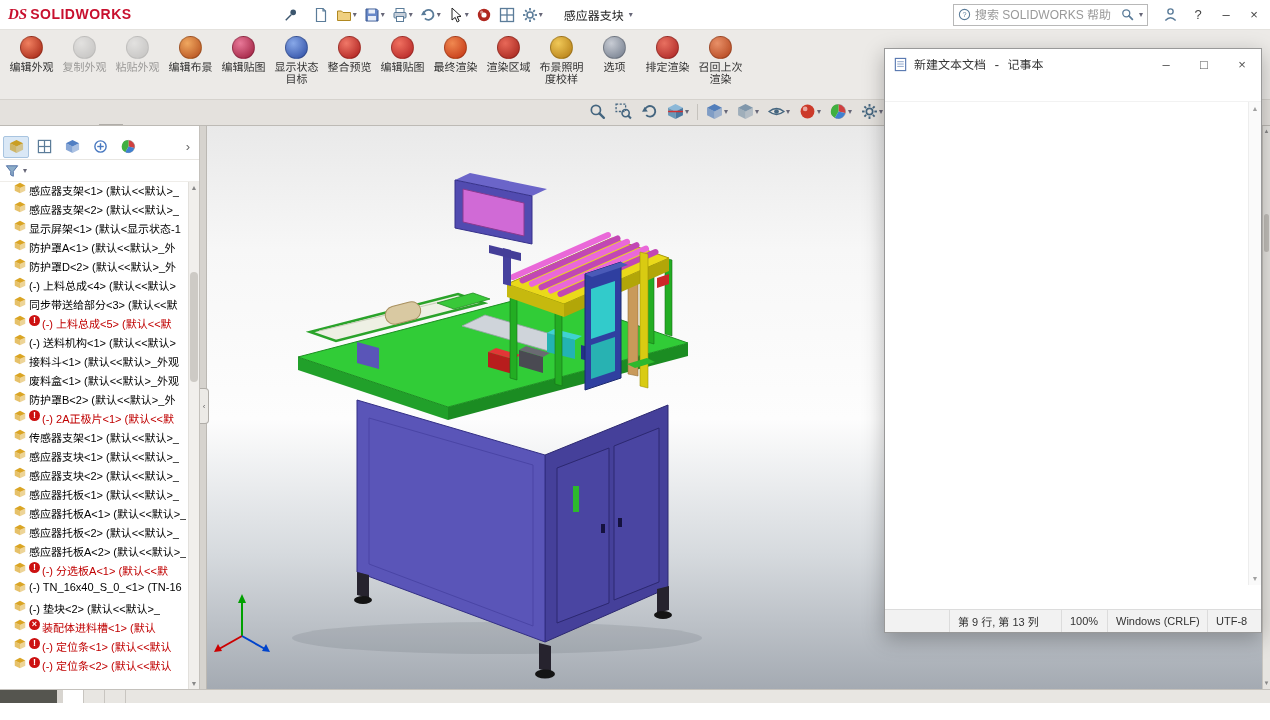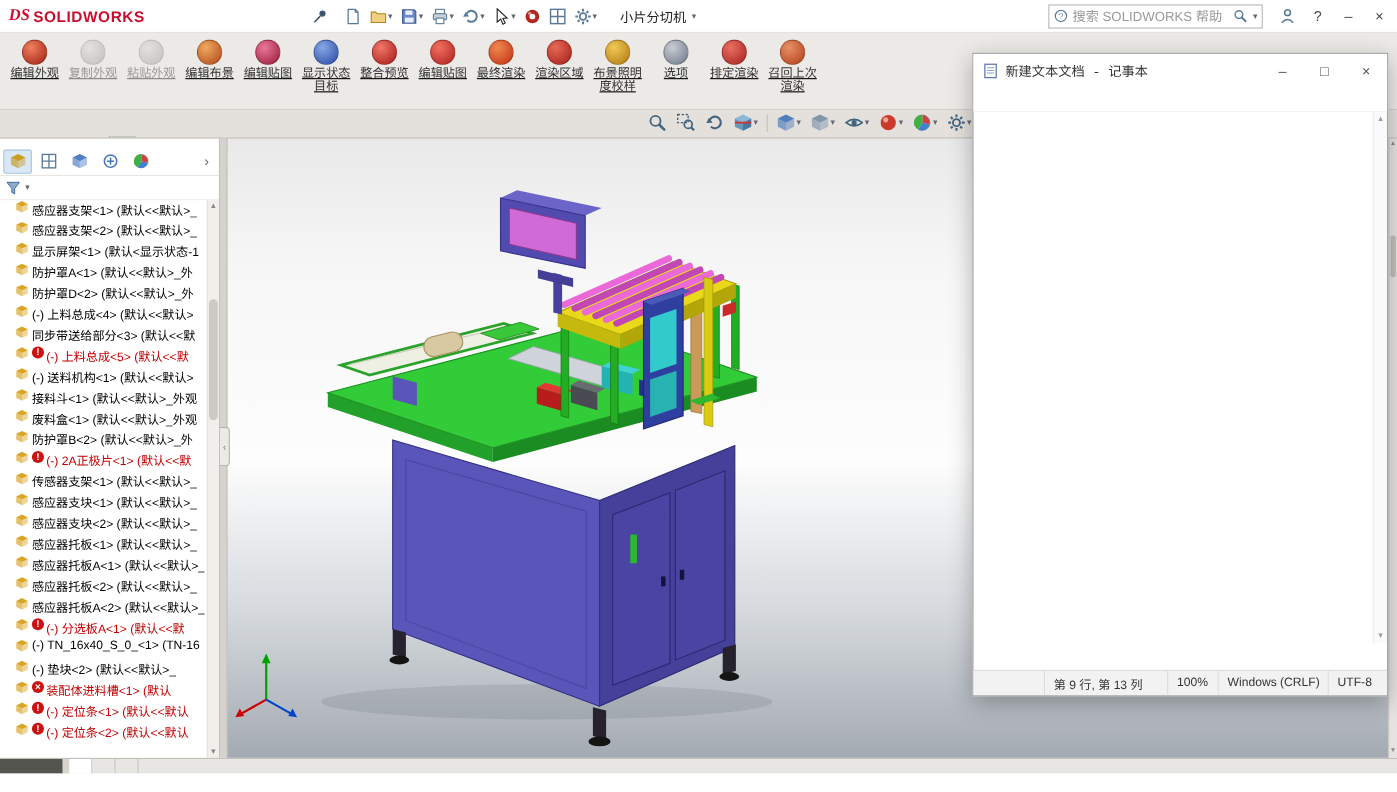--- a/index.html
+++ b/index.html
@@ -2,42 +2,42 @@
 <html lang="zh-CN"><head>
 <meta charset="utf-8">
 <style>
   * { box-sizing: border-box; margin: 0; padding: 0; }
   html,body { width:1270px; height:720px; overflow:hidden; }
   body { font-family:"Liberation Sans","DejaVu Sans",sans-serif; background:#fff; font-size:12px; }
   .app { position:relative; width:1270px; height:720px; background:#fff; }
 
   
   .menubar { height:30px; background:#fff; border-bottom:1px solid #e4e2de; display:flex; align-items:center; }
-  .logo { display:flex; align-items:center; padding:0 16px 0 8px; }
+  .logo { display:flex; align-items:flex-start; padding:0 16px 0 8px; }
   .ds-mark { color:#c8102e; font-weight:bold; font-style:italic; font-size:15px; margin-right:3px; font-family:"Liberation Serif","DejaVu Serif",serif; }
   .brand { color:#c8102e; font-weight:bold; font-size:14px; letter-spacing:.5px; }
   .menus { display:flex; }
   .menu-item { padding:0 8px; font-size:12px; line-height:30px; color:#222; }
   .pin { color:#3c566e; margin:0 8px; display:flex; align-items:center; }
   .pin svg { width:14px; height:14px; }
   .qicons { display:flex; align-items:center; gap:1px; margin-left:4px; }
   .qbtn { display:flex; align-items:center; padding:2px 3px; color:#5b7c99; border-radius:2px; }
   .qbtn svg { width:16px; height:16px; }
   .dd { font-size:8px; color:#667; margin-left:1px; }
   .doc-switch { font-size:12px; margin-left:12px; color:#222; display:flex; align-items:center; gap:4px; padding:3px 6px; }
   .searchbox { margin-left:auto; display:flex; align-items:center; border:1px solid #b8b8b8; background:#fff; height:22px; width:195px; padding:0 4px; gap:4px; }
   .searchbox svg { width:13px; height:13px; color:#5b7c99; flex:0 0 auto; }
   .searchbox input { border:0; outline:0; flex:1; min-width:0; font-size:12px; color:#444; }
   .searchbox input::placeholder { color:#999; }
   .right-ctrls { display:flex; align-items:center; margin:0 2px 0 8px; }
   .wbtn { width:28px; height:28px; display:flex; align-items:center; justify-content:center; font-size:13px; color:#444; }
   .wbtn svg { width:15px; height:15px; color:#5b7c99; }
 
   
-  .ribbon { height:70px; background:#eceae7; border-bottom:1px solid #d5d2cd; display:flex; align-items:flex-start; padding:4px 4px 0 6px; gap:2px;text-decoration:underline; }
+  .ribbon { height:70px; background:#eceae7; border-bottom:1px solid #d5d2cd; display:flex; align-items:flex-start; padding:4px 4px 0 6px; gap:2px; }
   .rbtn { width:51px; display:flex; flex-direction:column; align-items:center; padding:2px 1px; border-radius:2px; }
   .rbtn.disabled { opacity:.45; filter:grayscale(.7); }
   .rico { width:23px; height:23px; border-radius:50%; margin-bottom:2px; border:1px solid rgba(0,0,0,.18); flex:0 0 auto; }
   .rlabel { font-size:11px; line-height:12px; text-align:center; color:#333; }
 
   
   .tabbar { height:26px; background:#e4e1dd; border-bottom:1px solid #bdbab5; display:flex; align-items:flex-end; position:relative; padding-left:3px; }
   .tab { font-size:12px; padding:0 11px; line-height:23px; color:#333; border:1px solid transparent; border-bottom:none; }
   .tab.active { background:#f6f4f1; border-color:#b0ada8; color:#000; }
   .headsup { position:absolute; left:588px; top:2px; display:flex; align-items:center; gap:7px; }
@@ -294,21 +294,21 @@
           </svg>
         </span>
       <span class="qbtn">
           <svg>
             <use href="#i-gear"></use>
           </svg>
           <span class="dd">▾</span>
         </span>
     </div>
     <div class="doc-switch">
-      <span>小片分切机</span>
+      <span>感应器支块</span>
       <span class="dd">▾</span>
     </div>
     <div class="searchbox">
       <svg>
           <use href="#i-quest"></use>
         </svg>
       <input type="text" placeholder="搜索 SOLIDWORKS 帮助" style="">
       <svg>
           <use href="#i-mag"></use>
         </svg>

